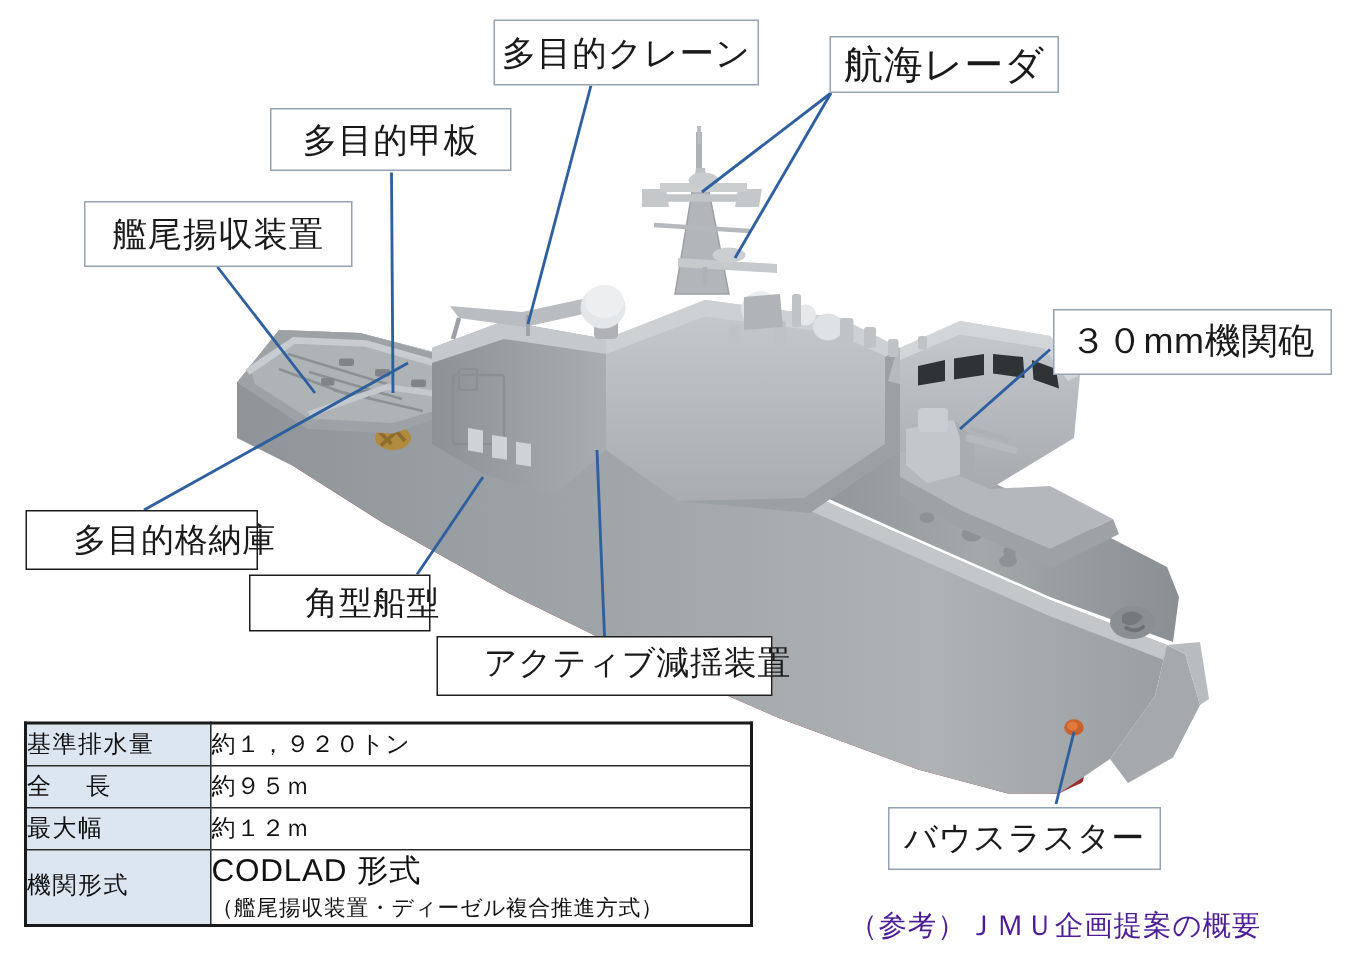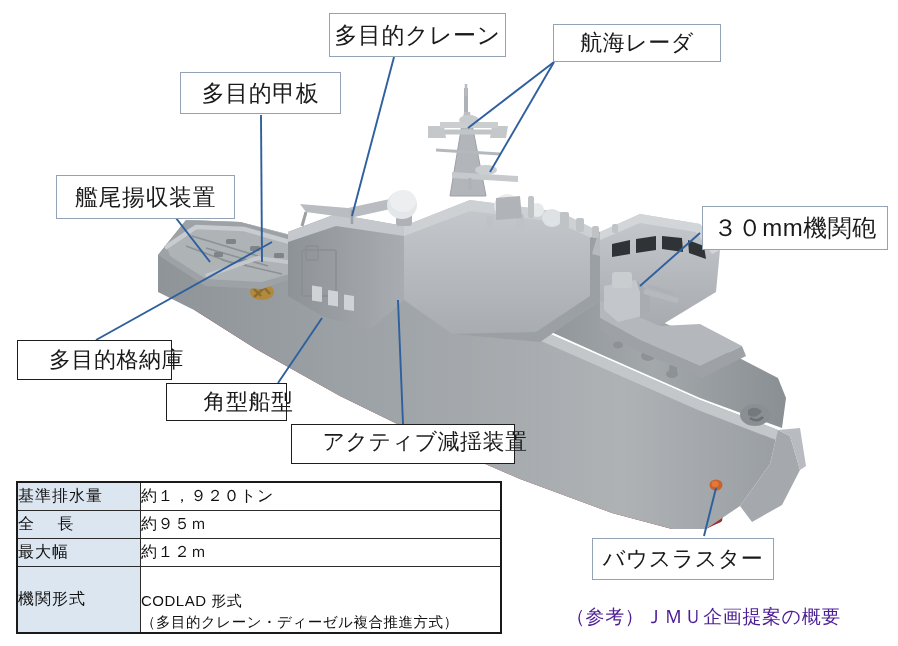--- a/index.html
+++ b/index.html
@@ -50,21 +50,21 @@
     letter-spacing:.5px;
     font-size:16px;
   }
   #spec-table td.k{
     width:122px;
     background:#dce6f1;
     font-size:16px;
     letter-spacing:1px;
   }
   #spec-table tr.tall td{height:46px;line-height:1.38;}
-  #spec-table .l1{display:block;font-size:15px;margin-top:24px;}
+  #spec-table .l1{display:block;font-size:21px;}
   #spec-table .l2{display:block;font-size:14.5px;}
 
   
   #footnote{
     position:absolute;left:566px;top:604px;
     font-size:19px;color:#4c1d95;letter-spacing:.6px;white-space:nowrap;
     z-index:7;
   }
 </style>
 </head>
@@ -280,29 +280,29 @@
       <path d="M403,424 L398,300"></path>
 
       <path d="M704,536 L716,488"></path>
     </g>
   </svg>
 
   <div class="callout" style="left:329px;top:13px;width:177px;height:44px;font-size:23px;">
     <span>多目的クレーン</span>
   </div>
 
-  <div class="callout" style="left:553px;top:24px;width:168px;height:38px;font-size:22px;justify-content:center;">
+  <div class="callout" style="left:553px;top:24px;width:153px;height:38px;font-size:26px;justify-content:center;">
     <span>航海レーダ</span>
   </div>
 
   <div class="callout" style="left:180px;top:72px;width:161px;height:42px;font-size:23px;">
     <span>多目的甲板</span>
   </div>
 
-  <div class="callout" style="left:56px;top:134px;width:179px;height:44px;font-size:23px;margin-top:41px;">
+  <div class="callout" style="left:56px;top:134px;width:179px;height:44px;font-size:23px;">
     <span>艦尾揚収装置</span>
   </div>
 
   <div class="callout" style="left:702px;top:206px;width:186px;height:44px;font-size:24px;">
     <span>３０mm機関砲</span>
   </div>
 
   <div class="callout dark" style="left:17px;top:340px;width:155px;height:40px;font-size:22px;">
     <span>多目的格納庫</span>
   </div>
@@ -330,21 +330,21 @@
         <td>約９５ｍ</td>
       </tr>
       <tr>
         <td class="k">最大幅</td>
         <td>約１２ｍ</td>
       </tr>
       <tr class="tall">
         <td class="k">機関形式</td>
         <td>
           <span class="l1">CODLAD 形式</span>
-          <span class="l2">（多目的クレーン・ディーゼル複合推進方式）</span>
+          <span class="l2">（艦尾揚収装置・ディーゼル複合推進方式）</span>
         </td>
       </tr>
     </tbody>
   </table>
 
   <div id="footnote">（参考）ＪＭＵ企画提案の概要</div>
 
 </div>
 
 </body></html>

